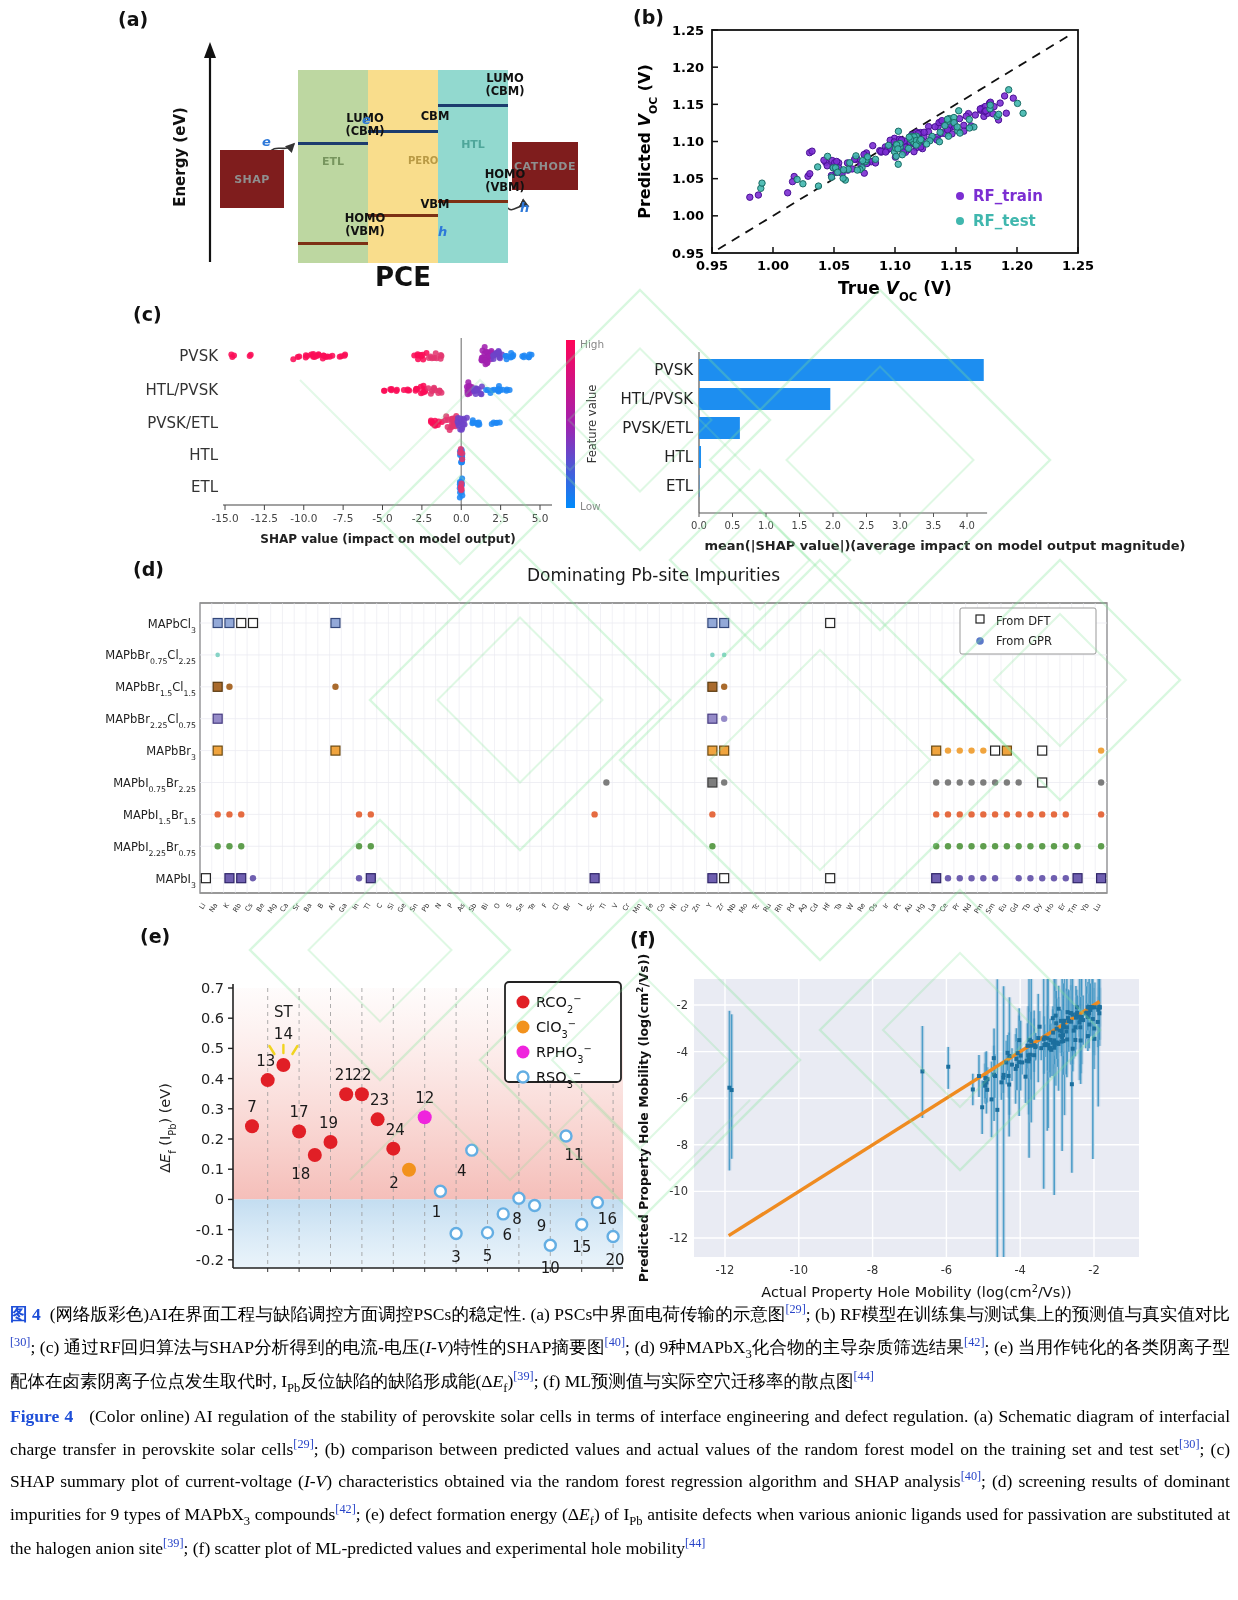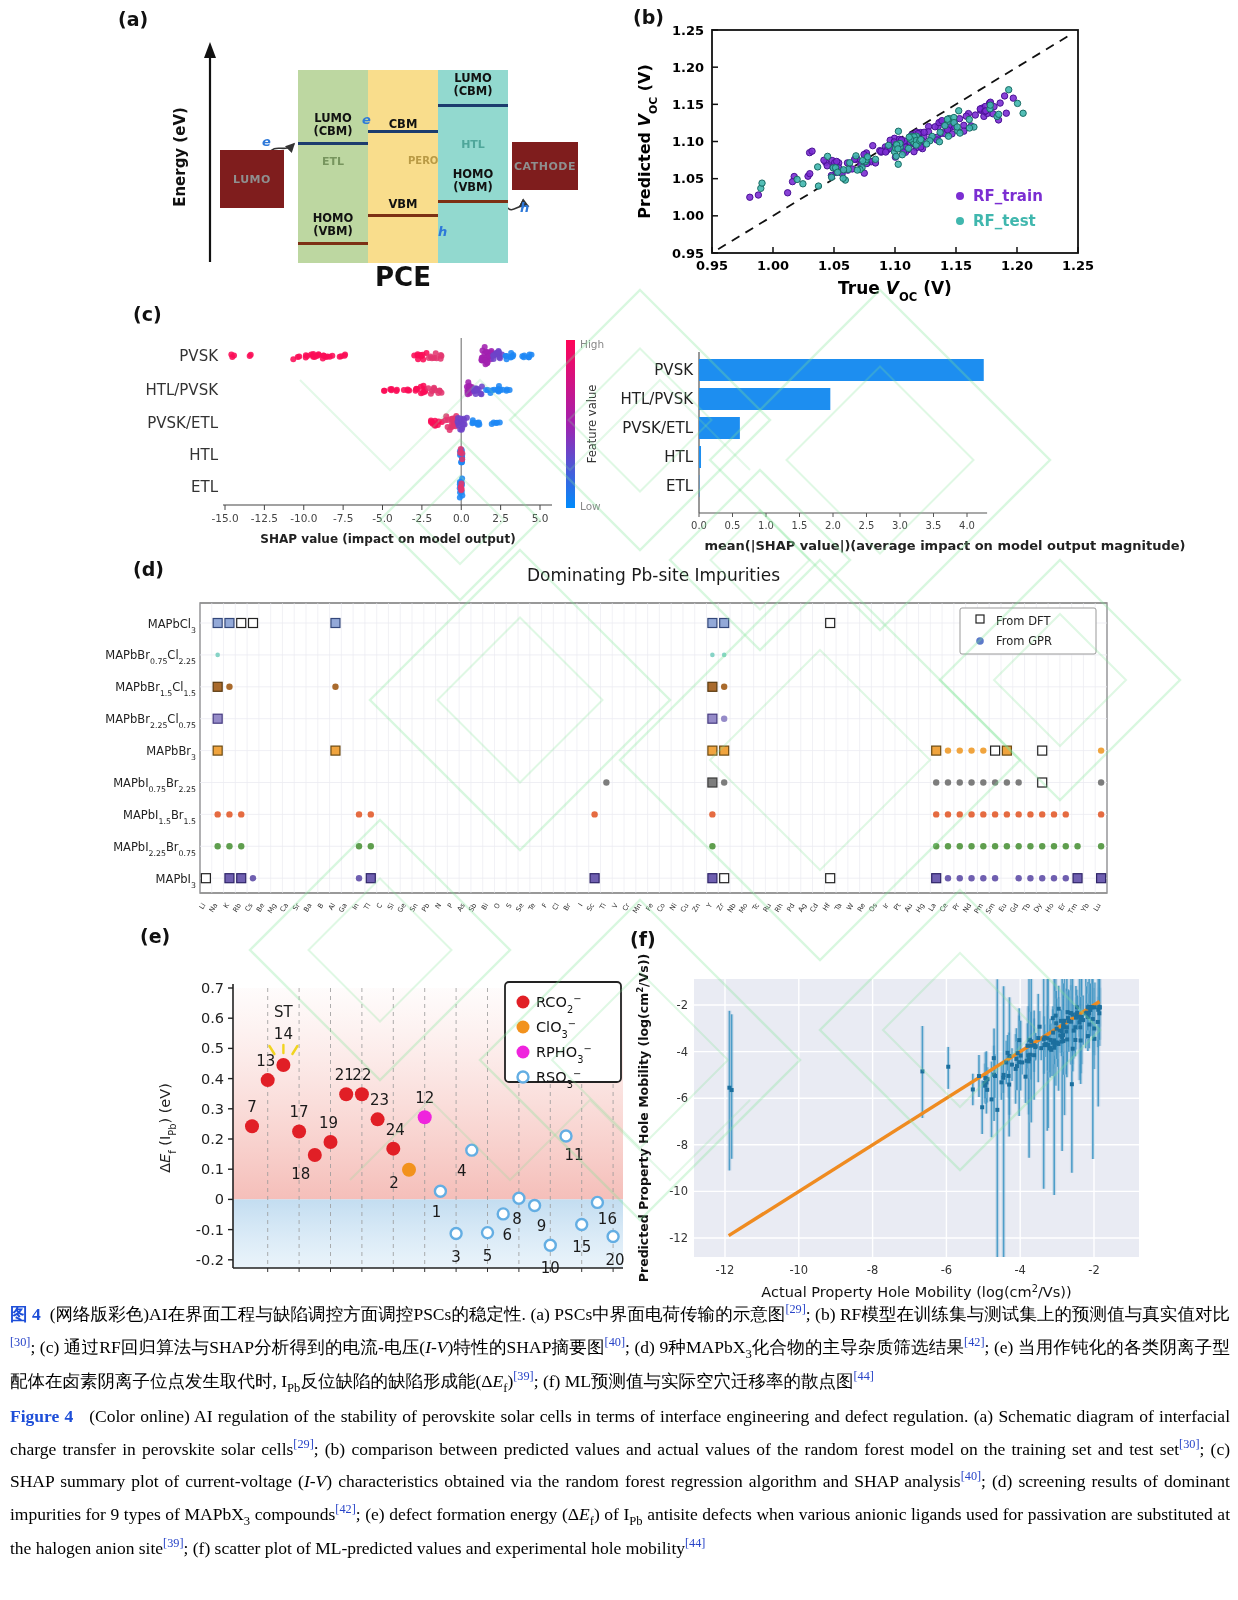--- a/index.html
+++ b/index.html
@@ -7,21 +7,21 @@
         font-family:"DejaVu Sans",sans-serif;color:#111;}
   .abs{position:absolute;}
   .panel-label{position:absolute;font-weight:bold;font-size:19px;color:#111;}
   svg{position:absolute;overflow:visible;}
   
   .pa-box{position:absolute;background:#7f1d1d;display:flex;align-items:center;justify-content:center;
           font-weight:bold;font-size:11px;color:#8f8f8f;letter-spacing:.5px;}
   .pa-layer{position:absolute;top:70px;height:193px;}
   .pa-layer-name{position:absolute;width:100%;text-align:center;font-weight:bold;font-size:11px;}
   .pa-line{position:absolute;height:3px;}
-  .pa-lvl{position:absolute;width:70px;text-align:center;font-weight:bold;font-size:11.5px;line-height:1.15;color:#111;}
+  .pa-lvl{position:absolute;width:70px;text-align:center;font-weight:bold;font-size:11.5px;line-height:1.15;color:#111;padding-left:32px;}
   .pa-eh{position:absolute;color:#2e79d9;font-weight:bold;font-style:italic;font-size:13px;}
   .pa-pce{position:absolute;font-weight:900;font-size:26px;color:#111;}
   .pa-energy{position:absolute;transform:rotate(-90deg);transform-origin:center;
              font-weight:bold;font-size:15px;white-space:nowrap;}
   
   .caption{position:absolute;left:10px;right:8px;top:1298px;
            font-family:"Liberation Serif","DejaVu Serif",serif;font-size:17.5px;
            line-height:1.82;text-align:justify;color:#000;}
   .caption p{margin:0 0 2px 0;}
   .caption .lead{color:#1d4ed8;font-weight:bold;}
@@ -50,21 +50,21 @@
           </marker>
         </defs>
         <line x1="110" y1="262" x2="110" y2="52" stroke="#111" stroke-width="2.2"></line>
         <path d="M110,42 L104,58 L116,58 z" fill="#111"></path>
         <path d="M168,154 C176,142 184,154 194,144" fill="none" stroke="#333" stroke-width="1.6" marker-end="url(#ah)"></path>
         <path d="M256,142 C262,130 266,140 272,132" fill="none" stroke="#333" stroke-width="1.6" marker-end="url(#ah)"></path>
         <path d="M328,218 C334,230 340,214 346,204" fill="none" stroke="#333" stroke-width="1.6" marker-end="url(#ah)"></path>
         <path d="M406,206 C412,216 420,202 428,206" fill="none" stroke="#333" stroke-width="1.6" marker-end="url(#ah)"></path>
       </svg>
     <div class="pa-box" style="left:120px;top:150px;width:64px;height:58px;">
-        <span>LUMO</span>
+        <span>SHAP</span>
       </div>
     <div class="pa-box" style="left:412px;top:142px;width:66px;height:48px;">
         <span>CATHODE</span>
       </div>
     <div class="pa-layer" style="left:198px;width:70px;background:#bdd7a1;">
       <div class="pa-layer-name" style="top:85px;color:#77955e;">ETL</div>
     </div>
     <div class="pa-layer" style="left:268px;width:70px;background:#f9dd8c;">
       <div class="pa-layer-name" style="top:85px;color:#b99a45;font-size:10px;padding-left:40px;">PEROVSKITE</div>
     </div>
@@ -74,21 +74,21 @@
 
     <div class="pa-line" style="left:198px;top:142px;width:70px;background:#1c3c6e;"></div>
     <div class="pa-line" style="left:198px;top:242px;width:70px;background:#7d3014;"></div>
     <div class="pa-line" style="left:268px;top:130px;width:70px;background:#1c3c6e;"></div>
     <div class="pa-line" style="left:268px;top:214px;width:70px;background:#7d3014;"></div>
     <div class="pa-line" style="left:338px;top:104px;width:70px;background:#1c3c6e;"></div>
     <div class="pa-line" style="left:338px;top:200px;width:70px;background:#7d3014;"></div>
 
     <div class="pa-lvl" style="left:198px;top:112px;">LUMO (CBM)</div>
     <div class="pa-lvl" style="left:198px;top:212px;">HOMO (VBM)</div>
-    <div class="pa-lvl" style="left:268px;top:118px;">CBM</div>
+    <div class="pa-lvl" style="left:268px;top:110px;">CBM</div>
     <div class="pa-lvl" style="left:268px;top:198px;">VBM</div>
     <div class="pa-lvl" style="left:338px;top:72px;">LUMO (CBM)</div>
     <div class="pa-lvl" style="left:338px;top:168px;">HOMO (VBM)</div>
 
     <div class="pa-eh" style="left:162px;top:134px;">e</div>
     <div class="pa-eh" style="left:262px;top:112px;">e</div>
     <div class="pa-eh" style="left:338px;top:224px;">h</div>
     <div class="pa-eh" style="left:420px;top:200px;">h</div>
     <div class="pa-pce" style="left:253px;top:262px;width:100px;text-align:center;">PCE</div>
   </div>

